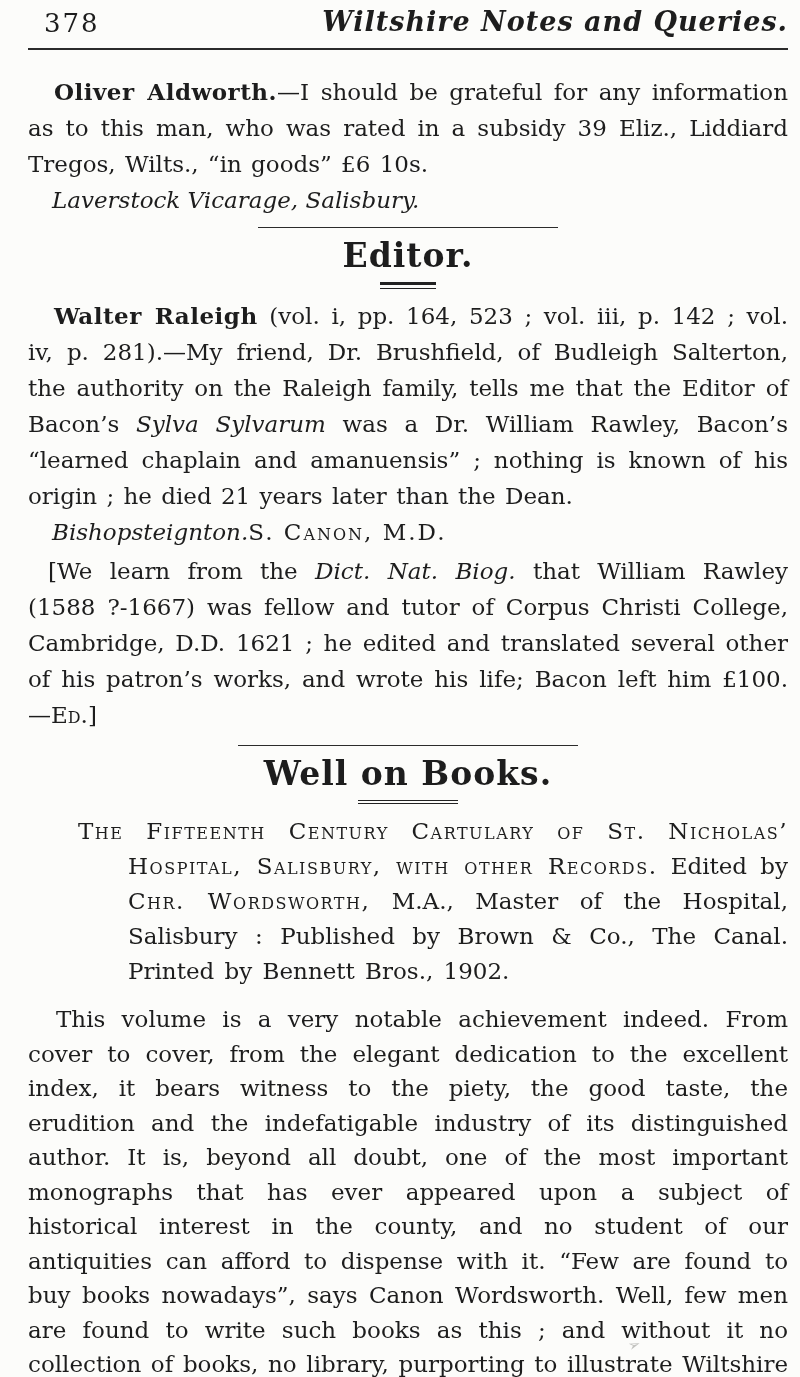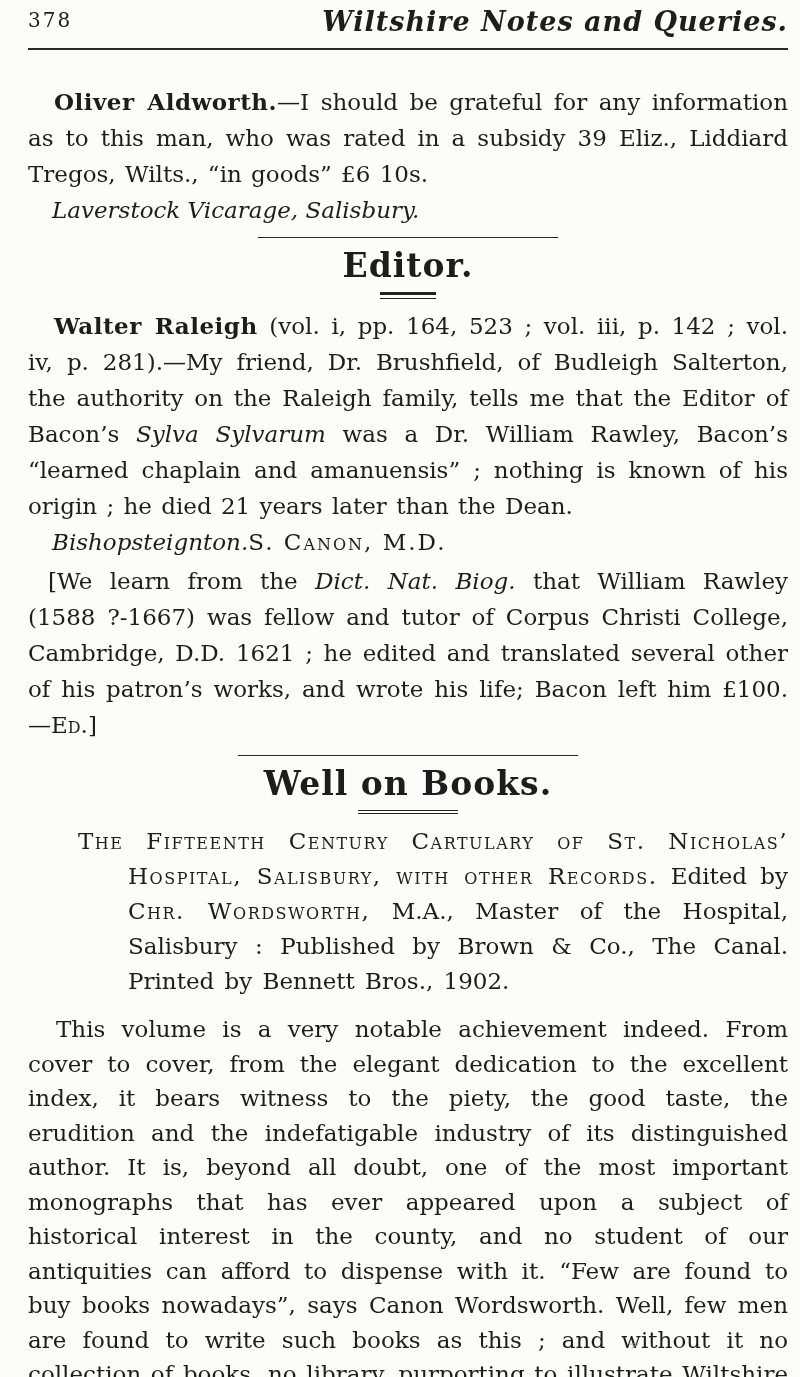--- a/index.html
+++ b/index.html
@@ -10,21 +10,21 @@
     margin: 0 auto;
     background: #fcfcfa;
     color: #1d1d1d;
     font-family: "DejaVu Serif", "Liberation Serif", serif;
     box-sizing: border-box;
     padding: 6px 12px 0 28px;
     overflow: hidden;
   }
   
   .running-head { position: relative; height: 40px; }
-  .folio { position: absolute; left: 0; top: 2px; font-size: 20px; letter-spacing: 2px; }
+  .folio { position: absolute; left: 16px; top: 2px; font-size: 26px; letter-spacing: 2px; }
   .running-title {
     position: absolute; left: 0; right: 0; top: 0;
     text-align: right; font-style: italic; font-size: 27px; letter-spacing: 1px; font-weight: bold;
   }
   .rule-full { border: none; border-top: 2px solid #2b2b2b; margin: 2px 0 0 0; }
 
   
   p.body {
     font-size: 23px; line-height: 36px; text-align: justify;
     margin: 0; word-spacing: 2px;
@@ -83,21 +83,21 @@
 <body>
 
 <div class="page">
 
   <div class="running-head">
     <span class="folio">378</span>
     <span class="running-title">Wiltshire Notes and Queries.</span>
   </div>
   <hr class="rule-full">
 
-  <p class="body indent" style="margin-top:34px;"><span class="lead-bold">Oliver Aldworth.</span><span>—I should be grateful for any information as to this man, who was rated in a subsidy 39 Eliz., Liddiard Tregos, Wilts., “in goods” £6 10s.</span></p>
+  <p class="body indent" style="margin-top:24px;"><span class="lead-bold">Oliver Aldworth.</span><span>—I should be grateful for any information as to this man, who was rated in a subsidy 39 Eliz., Liddiard Tregos, Wilts., “in goods” £6 10s.</span></p>
 
   <div class="sig-row">
     <span class="place">Laverstock Vicarage, Salisbury.</span>
   </div>
 
   <hr class="rule-short">
   <h2 class="section-heading">Editor.</h2>
   <div class="dash-rule"></div>
 
   <p class="body indent" style="margin-top:9px;"><span class="lead-bold">Walter Raleigh</span><span> (vol. i, pp. 164, 523 ; vol. iii, p. 142 ; vol. iv, p. 281).—My friend, Dr. Brushfield, of Budleigh Salterton, the authority on the Raleigh family, tells me that the Editor of Bacon’s </span><span class="it">Sylva Sylvarum</span><span> was a Dr. William Rawley, Bacon’s “learned chaplain and amanuensis” ; nothing is known of his origin ; he died 21 years later than the Dean.</span></p>

